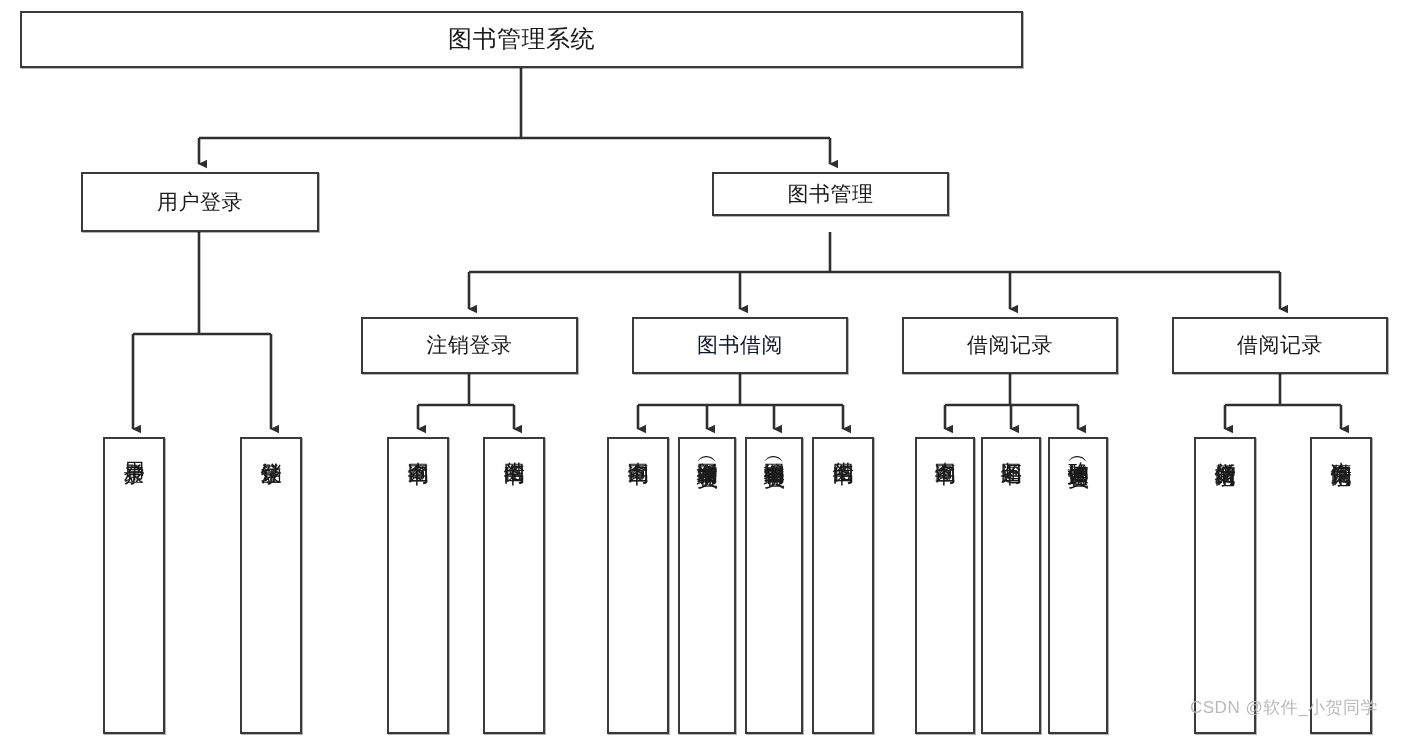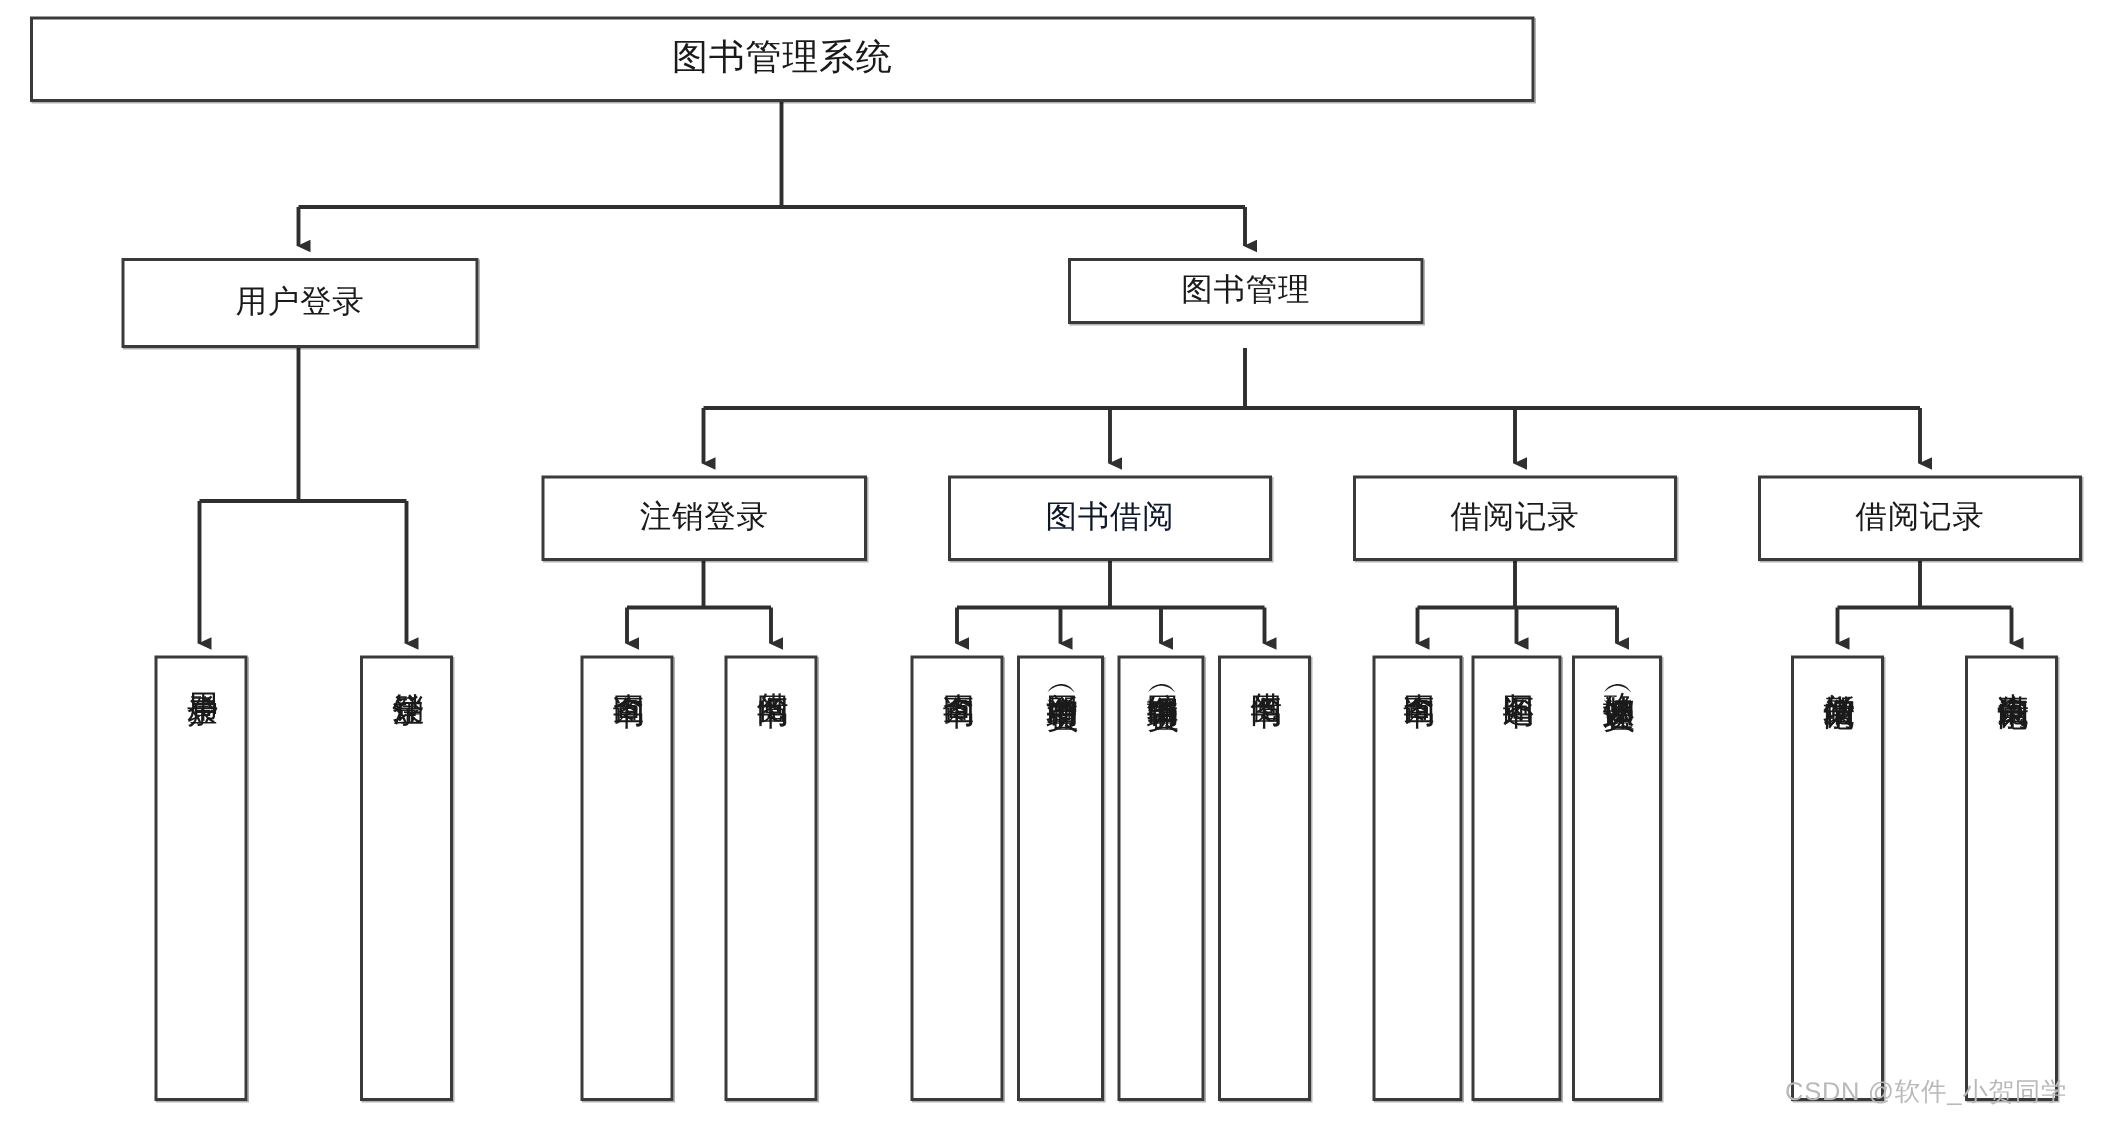--- a/index.html
+++ b/index.html
@@ -183,15 +183,15 @@
   <div class="node vertical" id="node-leaf-10" style="left: 1048px; top: 437px; width: 60px; height: 297px; border-color: rgb(58, 58, 58); color: rgb(26, 26, 26);">
     <span class="label">确认归还（管理员）</span>
   </div>
   <div class="node vertical" id="node-leaf-11" style="left: 1194px; top: 437px; width: 62px; height: 297px; border-color: rgb(58, 58, 58); color: rgb(26, 26, 26);">
     <span class="label">新增借阅记录</span>
   </div>
   <div class="node vertical" id="node-leaf-12" style="left: 1310px; top: 437px; width: 62px; height: 297px; border-color: rgb(58, 58, 58); color: rgb(26, 26, 26);">
     <span class="label">查询借阅记录</span>
   </div>
 
-  <div class="watermark" id="watermark" style="left: 1190px; top: 716px;">CSDN @软件_小贺同学</div>
+  <div class="watermark" id="watermark" style="left: 1190px; top: 696px;">CSDN @软件_小贺同学</div>
 
 </div>
 
 </body></html>

